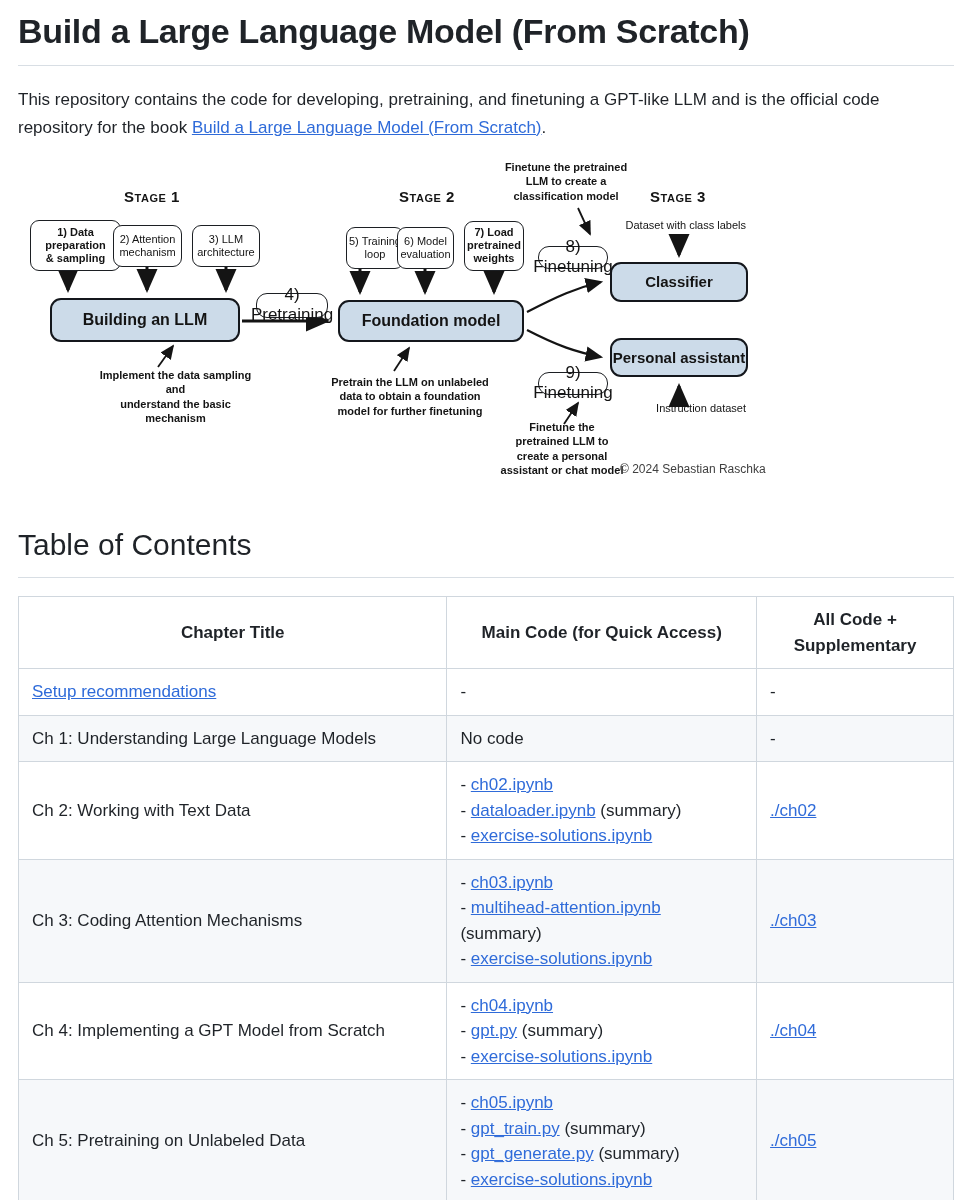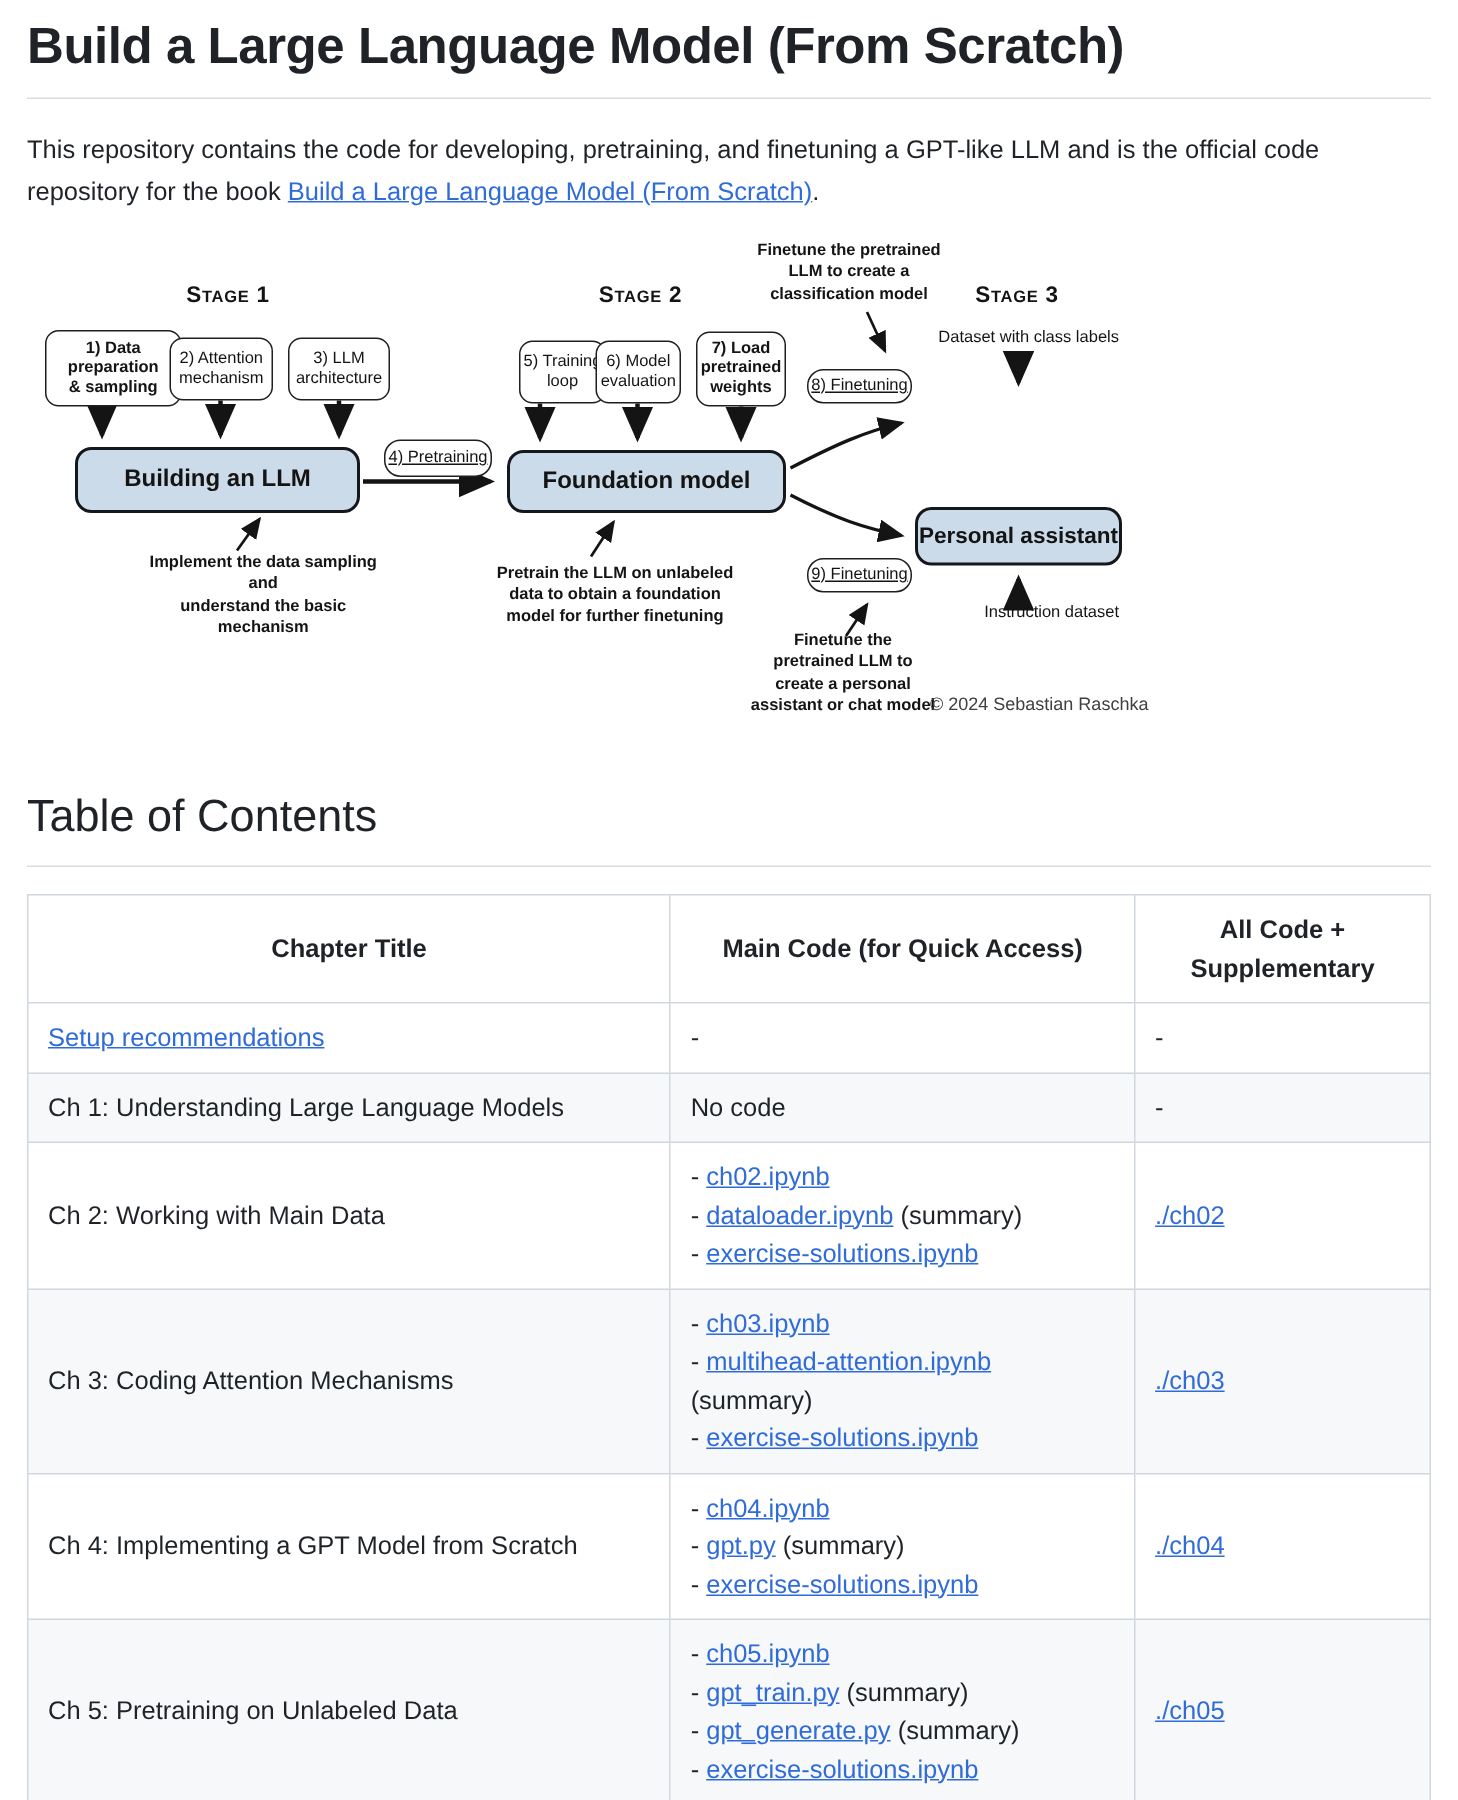--- a/index.html
+++ b/index.html
@@ -30,22 +30,22 @@
   }
   .step-box {
     background: #ffffff; border: 1.5px solid #1c1f23; border-radius: 9px;
     font-size: 11px; line-height: 13px; text-align: center;
     display: flex; align-items: center; justify-content: center;
     white-space: pre-line; padding: 2px;
   }
   .step-box.bold { font-weight: bold; }
   .pill-box {
     background: #ffffff; border: 1.5px solid #1c1f23; border-radius: 11px;
-    font-size: 11px; text-align: center;
-    display: flex; align-items: center; justify-content: center; text-decoration: underline;
+    font-size: 17px; text-align: center;
+    display: flex; align-items: center; justify-content: center;
   }
   .big-box {
     background: #ccdbe9; border: 2px solid #14171c; border-radius: 11px;
     font-weight: bold; text-align: center;
     display: flex; align-items: center; justify-content: center;
   }
   .anno {
     font-weight: bold; font-size: 11px; line-height: 14.5px; text-align: center;
     white-space: pre-line;
   }
@@ -138,20 +138,21 @@
 weights</div>
 
     <div class="dg-abs big-box" style="left:320px; top:144px; width:186px; height:42px; font-size:16px;">Foundation model</div>
     <div class="dg-abs pill-box" style="left:520px; top:90px; width:70px; height:23px;">8) Finetuning</div>
 
     <div class="dg-abs anno" style="left:468px; top:4px; width:160px;">Finetune the pretrained
 LLM to create a
 classification model</div>
 
     <div class="dg-abs plain-label" style="left:596px; top:63px; width:132px;">Dataset with class labels</div>
+    <div class="dg-abs big-box" style="left:592px; top:106px; width:138px; height:40px; font-size:15px;">Classifier</div>
     <div class="dg-abs big-box" style="left:592px; top:182px; width:138px; height:39px; font-size:15px;">Personal assistant</div>
     <div class="dg-abs pill-box" style="left:520px; top:216px; width:70px; height:23px;">9) Finetuning</div>
     <div class="dg-abs plain-label" style="left:596px; top:246px; width:132px;">Instruction dataset</div>
 
     <div class="dg-abs anno" style="left:75px; top:212px; width:165px;">Implement the data sampling and
 understand the basic mechanism</div>
     <div class="dg-abs anno" style="left:308px; top:219px; width:168px;">Pretrain the LLM on unlabeled
 data to obtain a foundation
 model for further finetuning</div>
     <div class="dg-abs anno" style="left:468px; top:264px; width:152px;">Finetune the
@@ -181,21 +182,21 @@
           <td>-</td>
         </tr>
         <tr>
           <td>Ch 1: Understanding Large Language Models</td>
           <td>
             <div class="code-item">No code</div>
           </td>
           <td>-</td>
         </tr>
         <tr>
-          <td>Ch 2: Working with Main Data</td>
+          <td>Ch 2: Working with Text Data</td>
           <td>
             <div class="code-item">- <a href="#">ch02.ipynb</a></div>
             <div class="code-item">- <a href="#">dataloader.ipynb</a> (summary)</div>
             <div class="code-item">- <a href="#">exercise-solutions.ipynb</a></div>
           </td>
           <td><a href="#">./ch02</a></td>
         </tr>
         <tr>
           <td>Ch 3: Coding Attention Mechanisms</td>
           <td>

